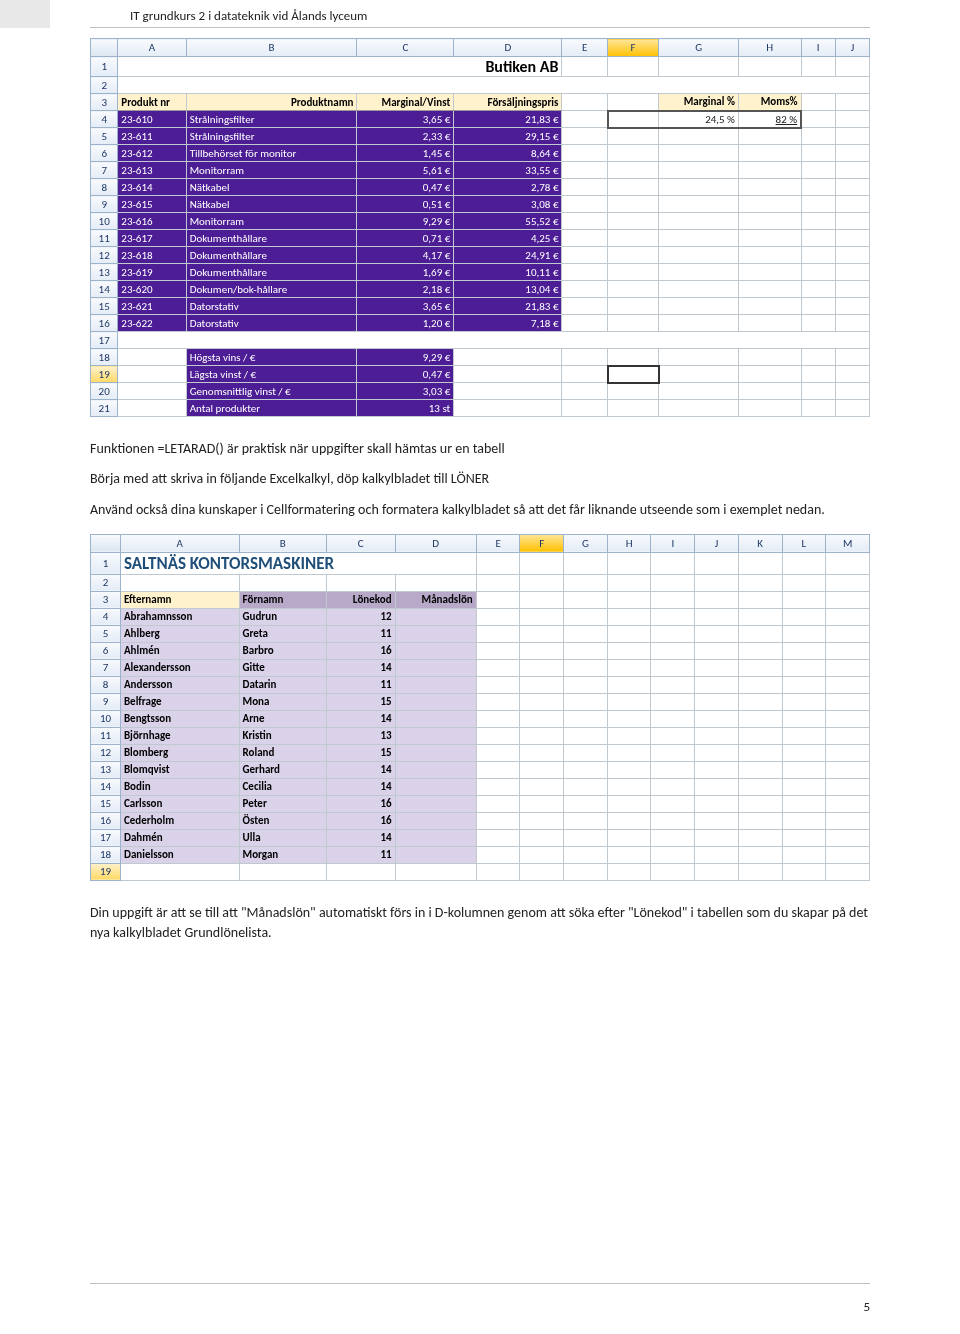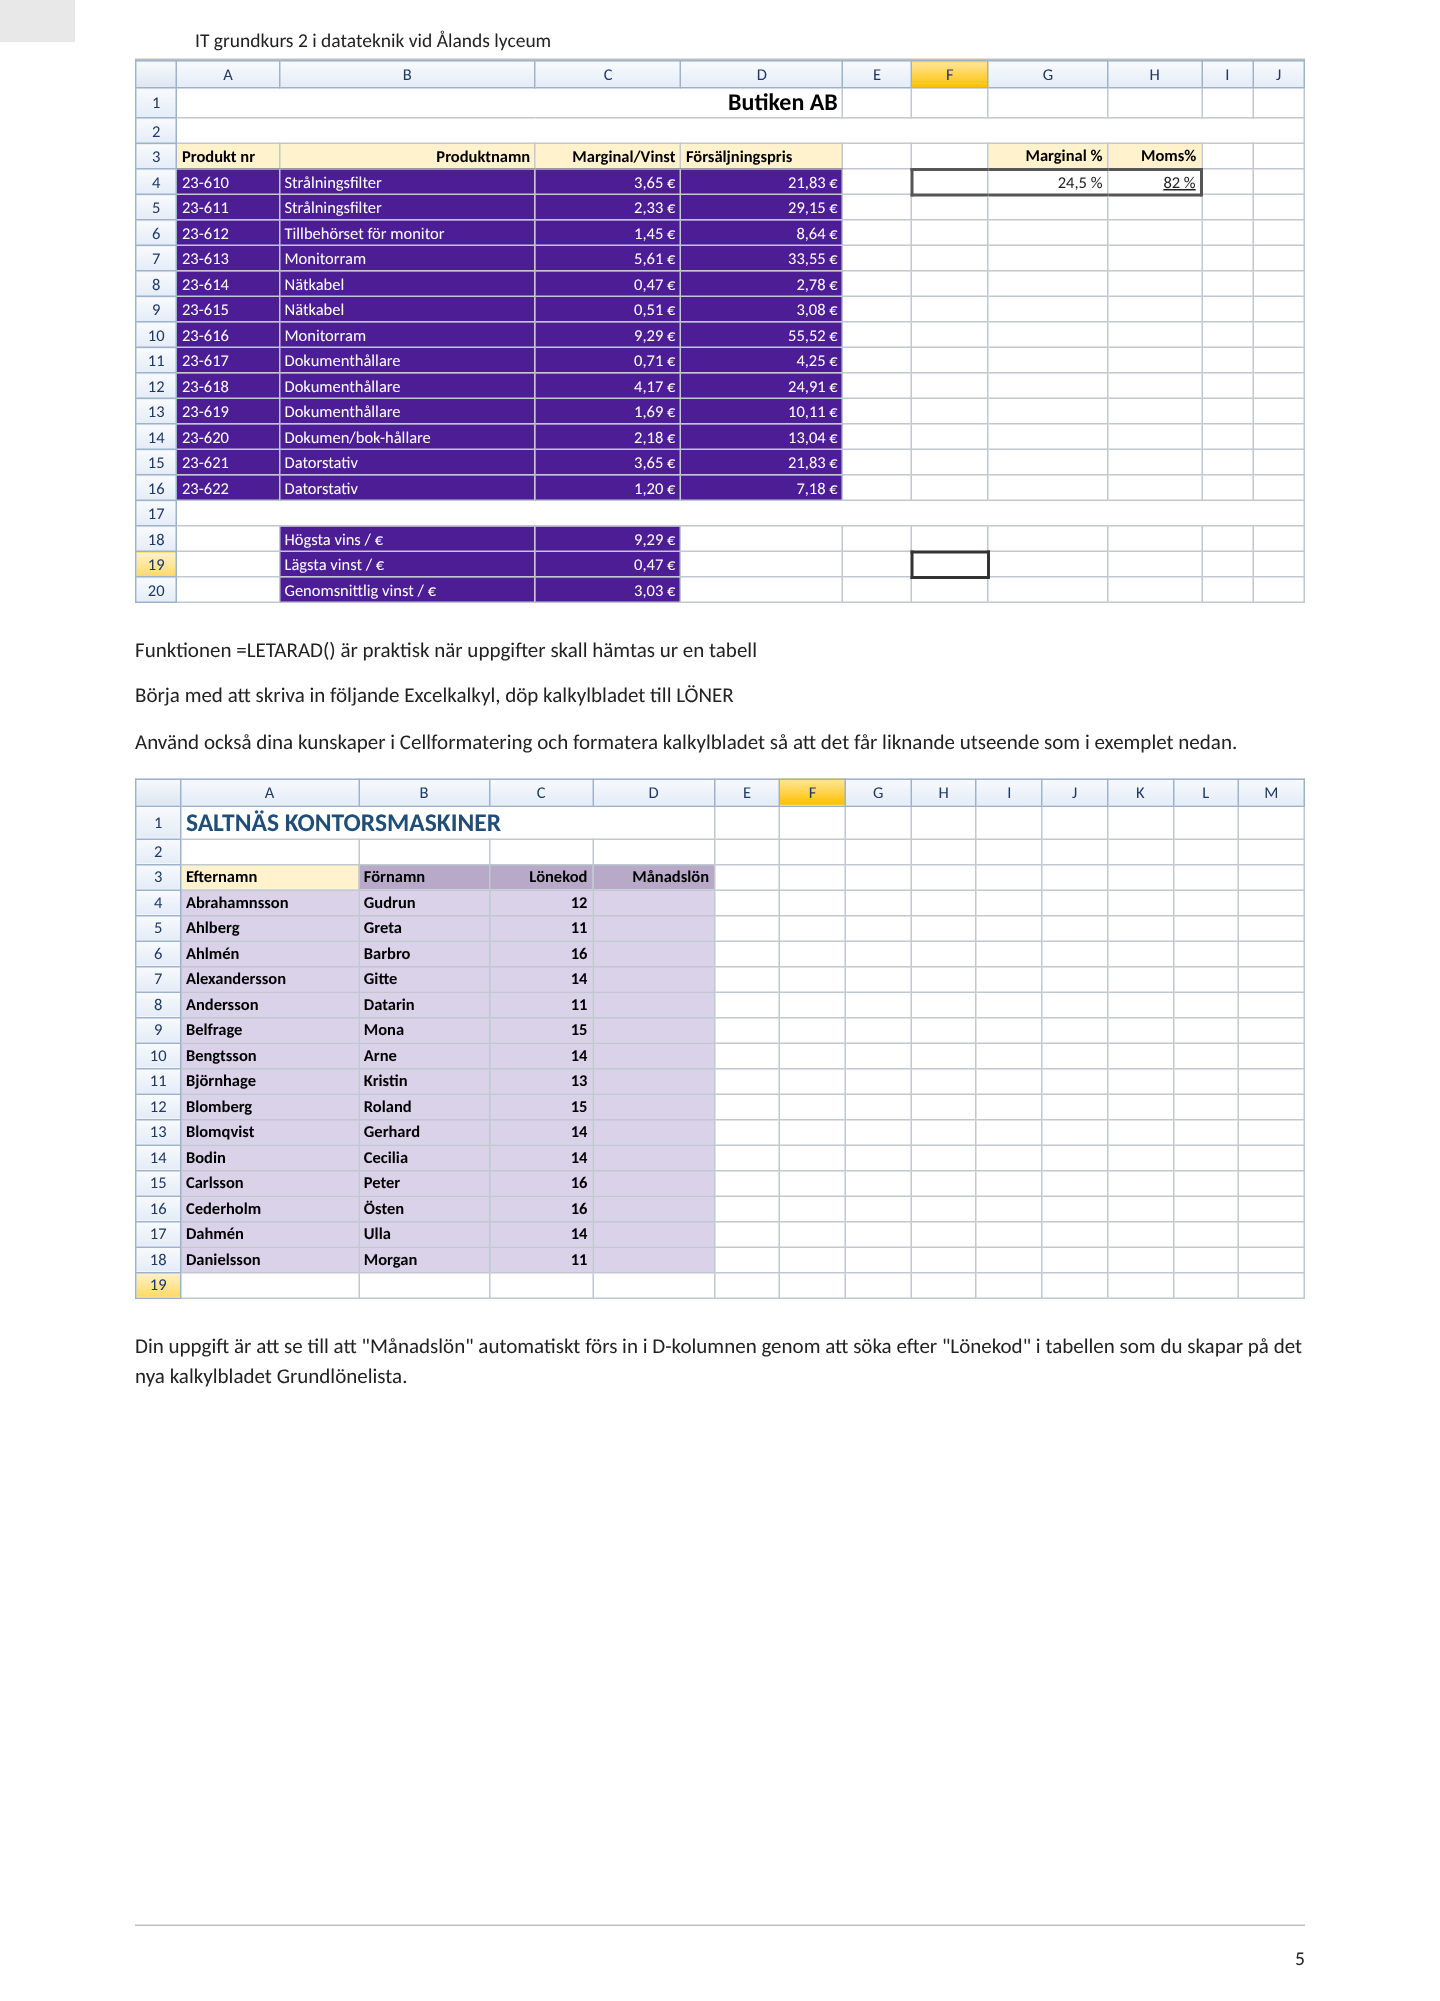--- a/index.html
+++ b/index.html
@@ -9,23 +9,23 @@
     width: 960px;
     margin: 0 auto;
     color: #222;
     position: relative;
     min-height: 1334px;
   }
   .page { padding: 0 90px 40px 90px; }
   .header {
     font-size: 13px;
     color: #222;
-    padding: 20px 0 4px 40px;
+    padding: 8px 0 4px 40px;
     border-bottom: 1px solid #bfbfbf;
-    margin-bottom: 0;
+    margin-bottom: 10px;
     position: relative;
   }
   .header-tab {
     position: absolute;
     left: -90px;
     top: 0;
     width: 50px;
     height: 28px;
     background: #e8e8e8;
   }
@@ -146,21 +146,21 @@
         </tr>
         <tr>
           <td class="rowhdr">2</td>
           <td colspan="10"></td>
         </tr>
         <tr>
           <td class="rowhdr">3</td>
           <td class="hdrY">Produkt nr</td>
           <td class="hdrY" style="text-align:right">Produktnamn</td>
           <td class="hdrY" style="text-align:right">Marginal/Vinst</td>
-          <td class="hdrY" style="">Försäljningspris</td>
+          <td class="hdrY" style="text-align:right">Försäljningspris</td>
           <td></td>
           <td></td>
           <td class="hdrY" style="text-align:right">Marginal %</td>
           <td class="hdrY" style="text-align:right">Moms%</td>
           <td></td>
           <td></td>
         </tr>
         <tr>
           <td class="rowhdr">4</td>
           <td class="teal">23-610</td>
@@ -358,20 +358,33 @@
           <td></td>
           <td></td>
           <td></td>
           <td></td>
         </tr>
         <tr>
           <td class="rowhdr">20</td>
           <td></td>
           <td class="teal">Genomsnittlig vinst / €</td>
           <td class="teal num">3,03 €</td>
+          <td></td>
+          <td></td>
+          <td></td>
+          <td></td>
+          <td></td>
+          <td></td>
+          <td></td>
+        </tr>
+        <tr>
+          <td class="rowhdr">21</td>
+          <td></td>
+          <td class="teal">Antal produkter</td>
+          <td class="teal num">13 st</td>
           <td></td>
           <td></td>
           <td></td>
           <td></td>
           <td></td>
           <td></td>
           <td></td>
         </tr>
       </tbody>
     </table>

